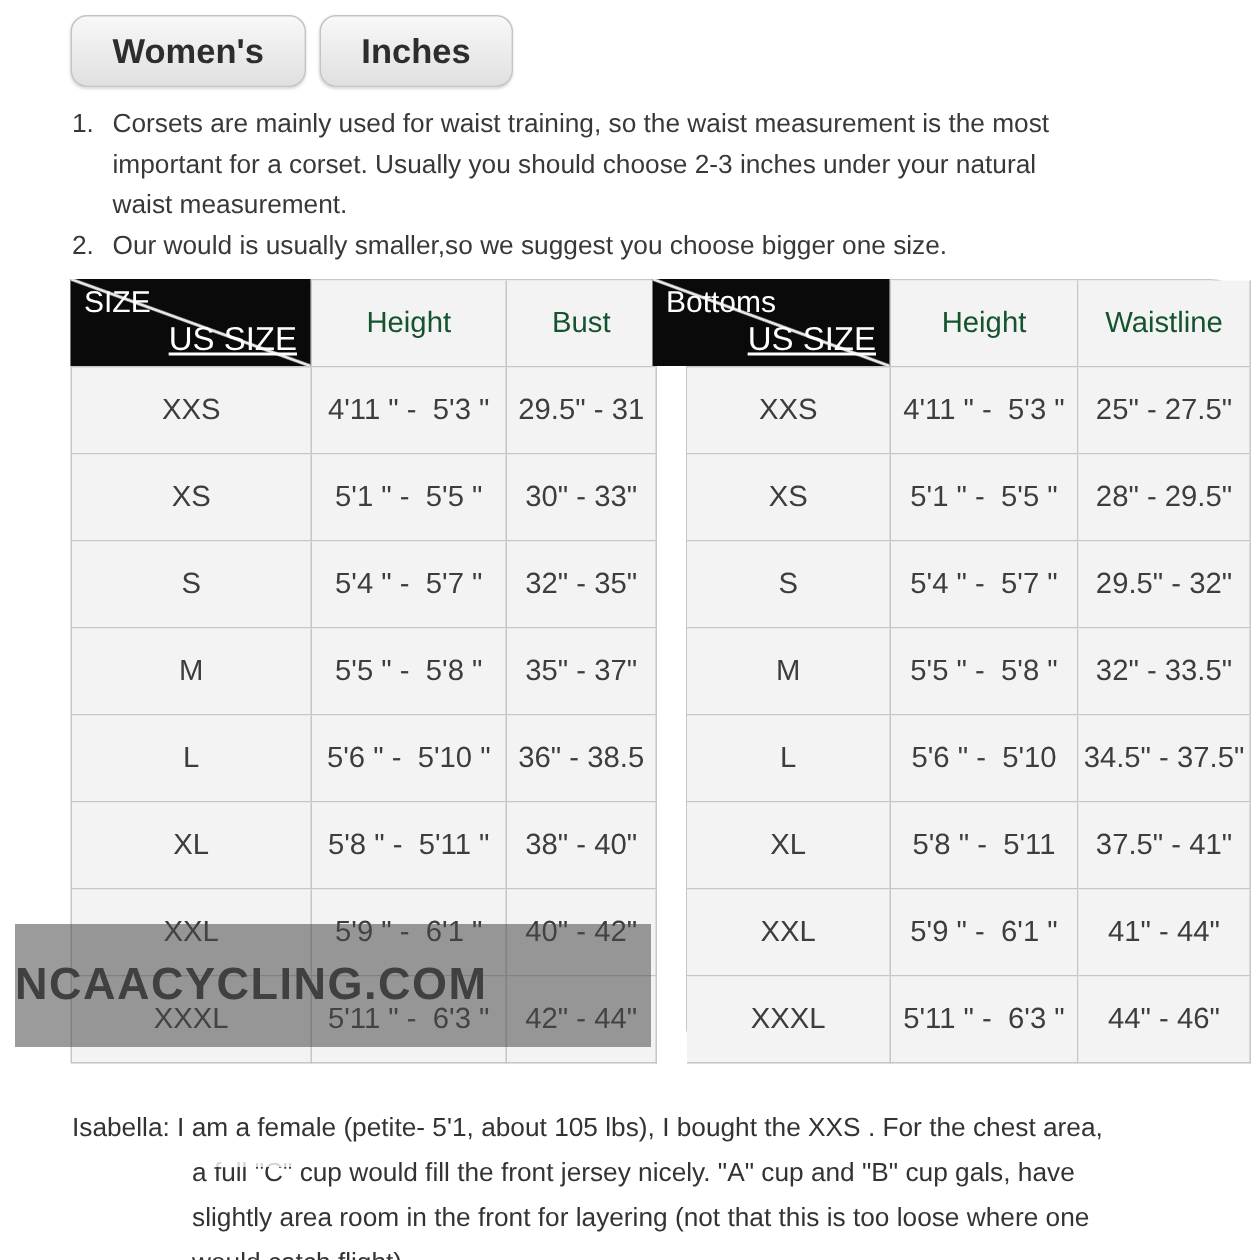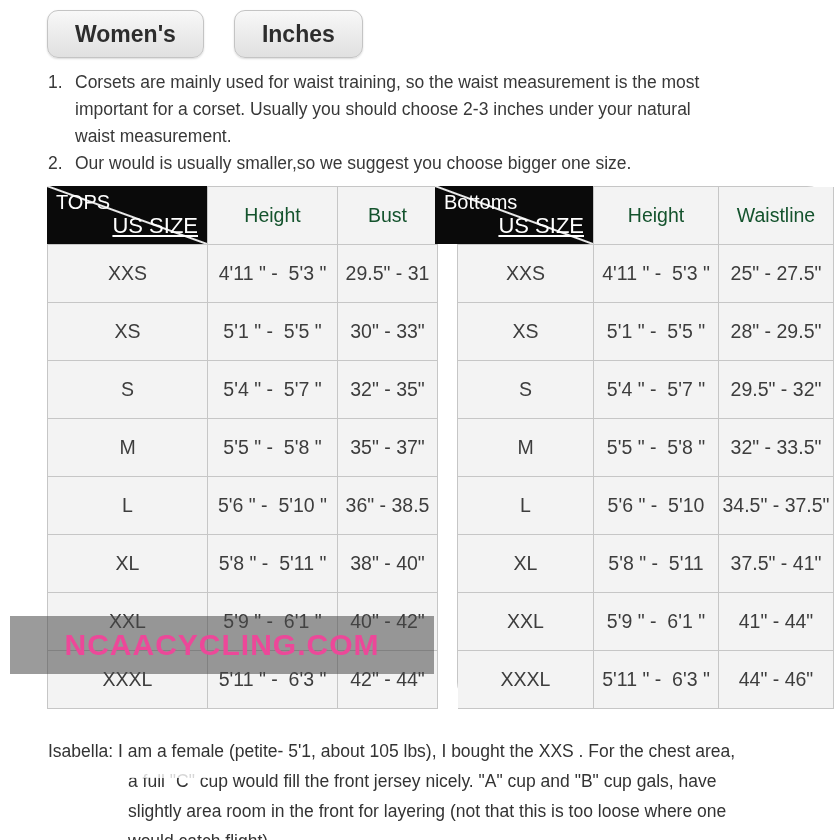--- a/index.html
+++ b/index.html
@@ -1,21 +1,21 @@
 <!DOCTYPE html>
 <html><head>
 <meta charset="utf-8">
 <style>
   html,body{margin:0;padding:0;background:#fff;}
   #page{
     position:relative;width:840px;height:840px;overflow:hidden;
     background:#fff;font-family:"Liberation Sans",sans-serif;color:#3a3a3a;
   }
   
-  .toolbar{position:absolute;top:10px;left:47px;display:flex;gap:30px;}
+  .toolbar{position:absolute;top:10px;left:47px;display:flex;gap:9px;}
   .pill-btn{
     height:48px;padding:0 27px;display:flex;align-items:center;justify-content:center;
     background:linear-gradient(#f8f8f8,#e0e0e0);
     border:1px solid #c4c4c4;border-radius:11px;
     box-shadow:0 1px 2px rgba(0,0,0,.15);
     font-size:23px;font-weight:bold;color:#2d2d2d;cursor:pointer;
   }
   
   .notes{position:absolute;top:69px;left:48px;width:770px;font-size:17.5px;line-height:27px;color:#383838;}
   .note{display:flex;}
@@ -35,24 +35,24 @@
     position:absolute;top:-1px;bottom:0;left:-1px;right:0;background:#0a0a0a;z-index:2;
     background-image:linear-gradient(to top right,
       transparent calc(50% - 1.5px),#e8e8e8 calc(50% - .5px),
       #e8e8e8 calc(50% + .5px),transparent calc(50% + 1.5px));
   }
   #bottoms-table .corner-box{left:-23px;}
   .corner-top{position:absolute;top:5px;left:9px;color:#fff;font-size:20px;}
   .corner-bottom{position:absolute;bottom:5px;right:9px;color:#fff;font-size:22px;text-decoration:underline;}
   
   .watermark{
-    position:absolute;left:10px;top:616px;width:424px;height:58px;z-index:5;
+    position:absolute;left:10px;top:616px;width:424px;height:82px;z-index:5;
     background:rgba(72,72,72,.55);
-    display:flex;align-items:center;justify-content:center;
-    color:#ec4899;font-size:30px;font-weight:bold;letter-spacing:1px;
+    display:flex;align-items:center;
+    color:#404040;font-size:30px;font-weight:bold;letter-spacing:1px;
   }
   
   .review{position:absolute;top:736px;left:48px;width:788px;font-size:17.5px;line-height:30px;color:#333;}
   .review .cont{padding-left:80px;}
   .artifact{position:absolute;left:126px;top:765px;width:92px;height:13px;background:rgba(255,255,255,.8);z-index:3;}
 </style>
 </head>
 <body>
 
 <div id="page">
@@ -75,21 +75,21 @@
       <span class="num">2.</span>
       <div>
         <div>Our would is usually smaller,so we suggest you choose bigger one size.</div>
       </div>
     </div>
   </div>
 
   <div class="size-table" id="tops-table">
     <div class="cell corner">
       <div class="corner-box">
-        <span class="corner-top">TOPS</span>
+        <span class="corner-top">SIZE</span>
         <span class="corner-bottom">US SIZE</span>
       </div>
     </div>
     <div class="cell head">Height</div>
     <div class="cell head">Bust</div>
 
     <div class="cell">XXS</div>
     <div class="cell">4'11 " -  5'3 "</div>
     <div class="cell">29.5" - 31</div>
 

